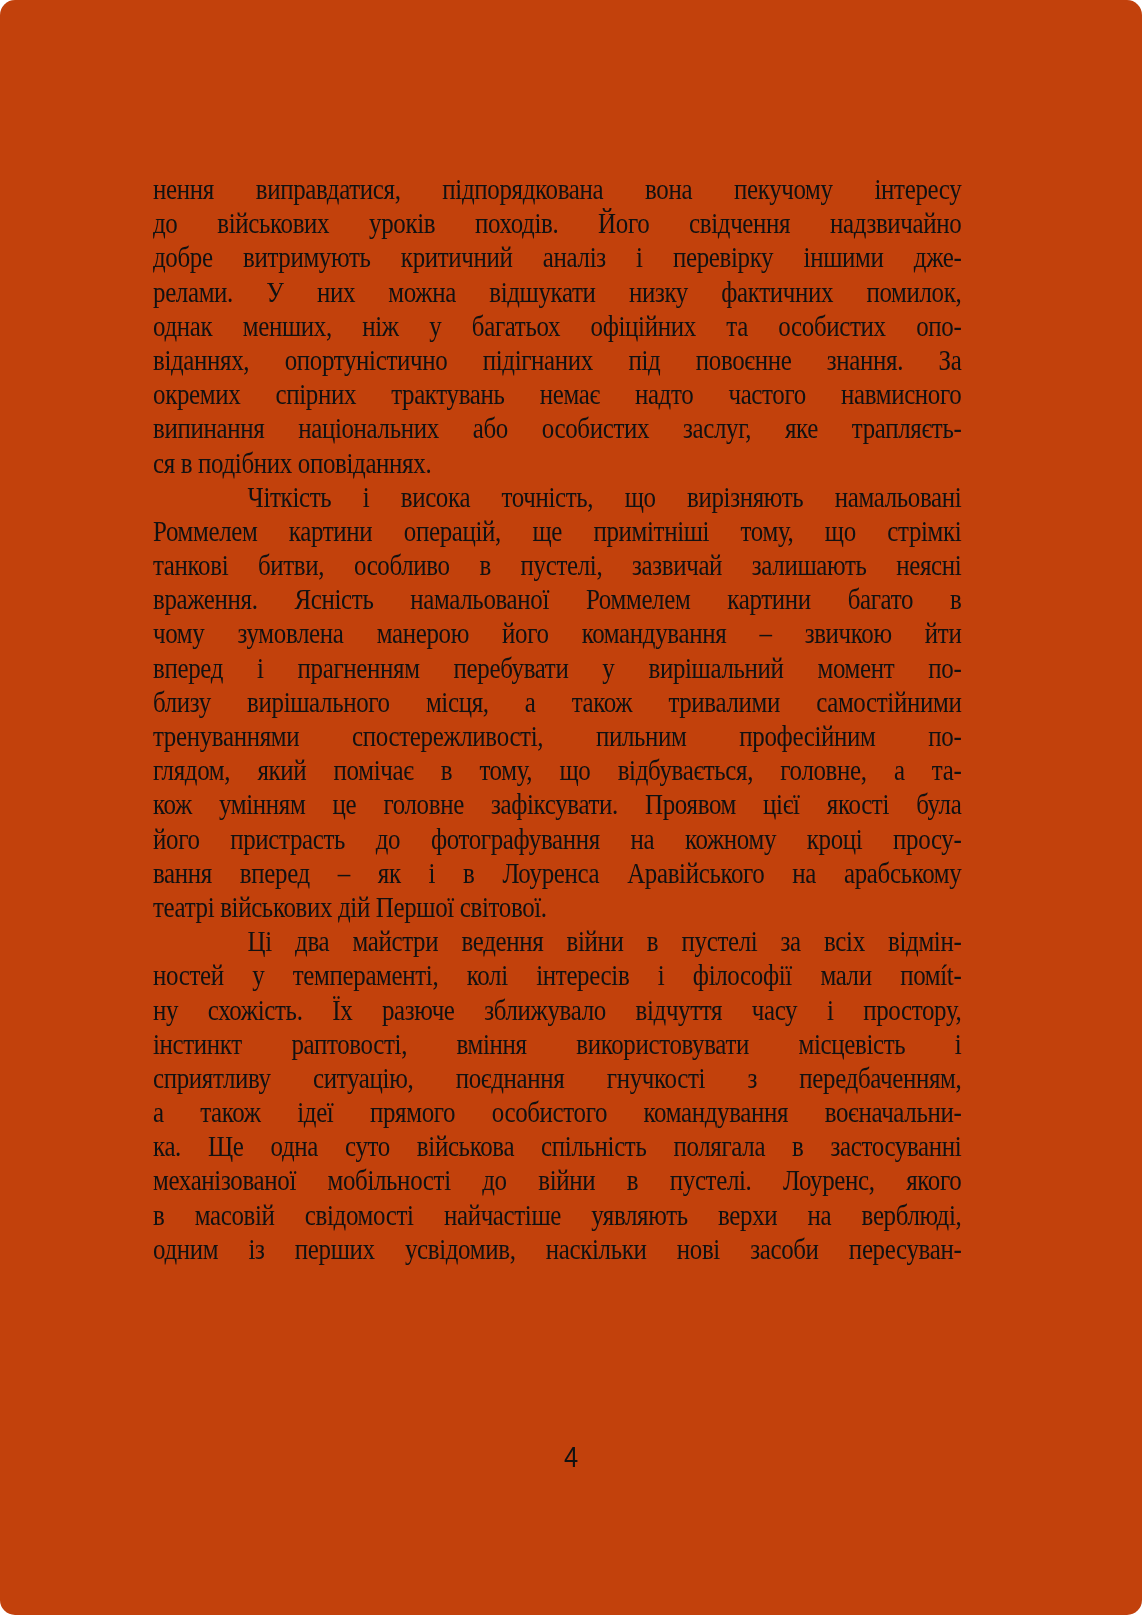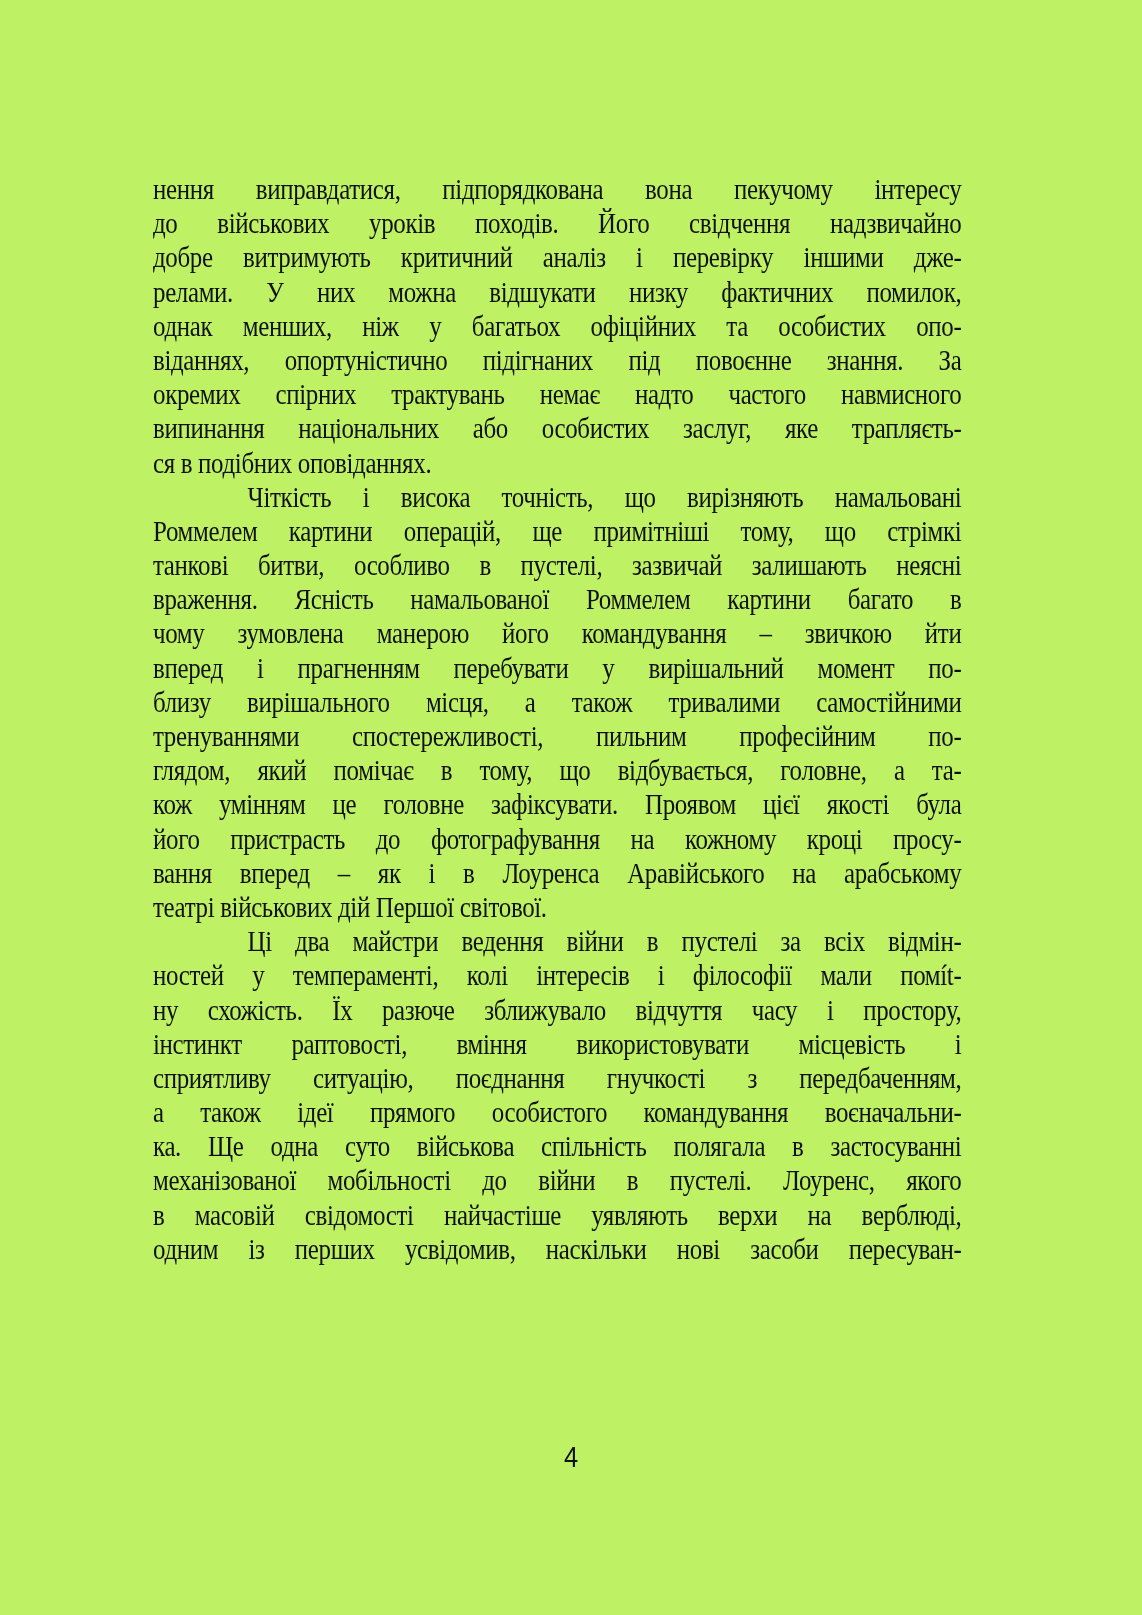--- a/index.html
+++ b/index.html
@@ -11,21 +11,22 @@
     width: 1142px;
     height: 1615px;
     position: relative;
     overflow: hidden;
   }
   .page {
     position: absolute;
     left: 0; top: 0;
     width: 1142px;
     height: 1615px;
-    background: #bef264;
+    background: #c2410c;
+    border-radius: 15px;
   }
   .text-block {
     position: absolute;
     left: 153px;
     top: 172px;
     width: 808px;
     font-family: "Liberation Serif", "DejaVu Serif", serif;
     font-size: 29px;
     line-height: 34.2px;
     color: #111111;

